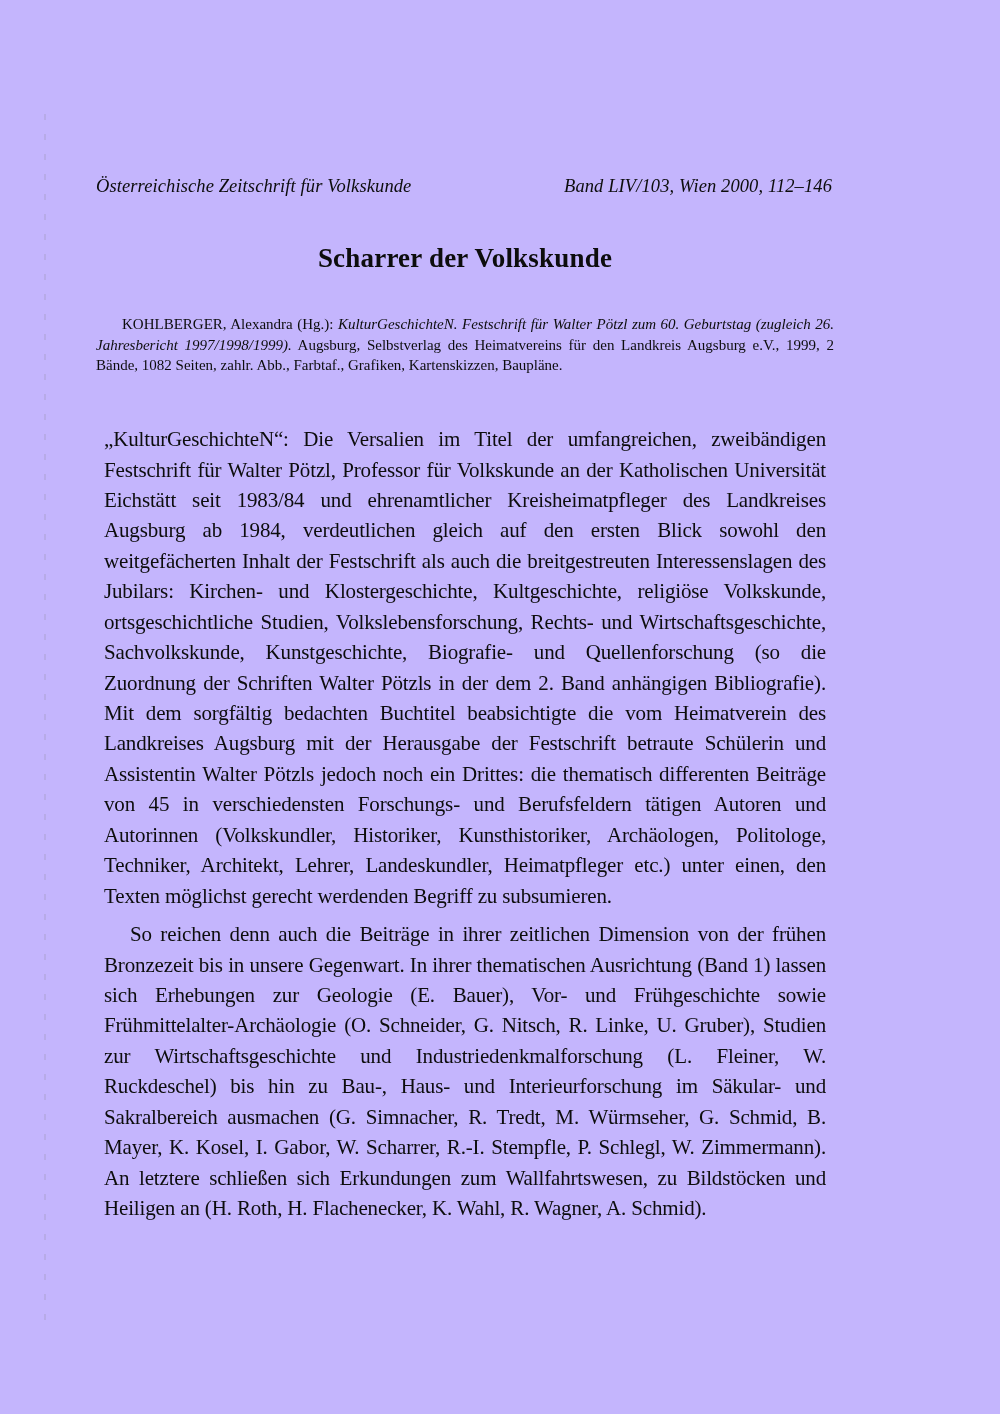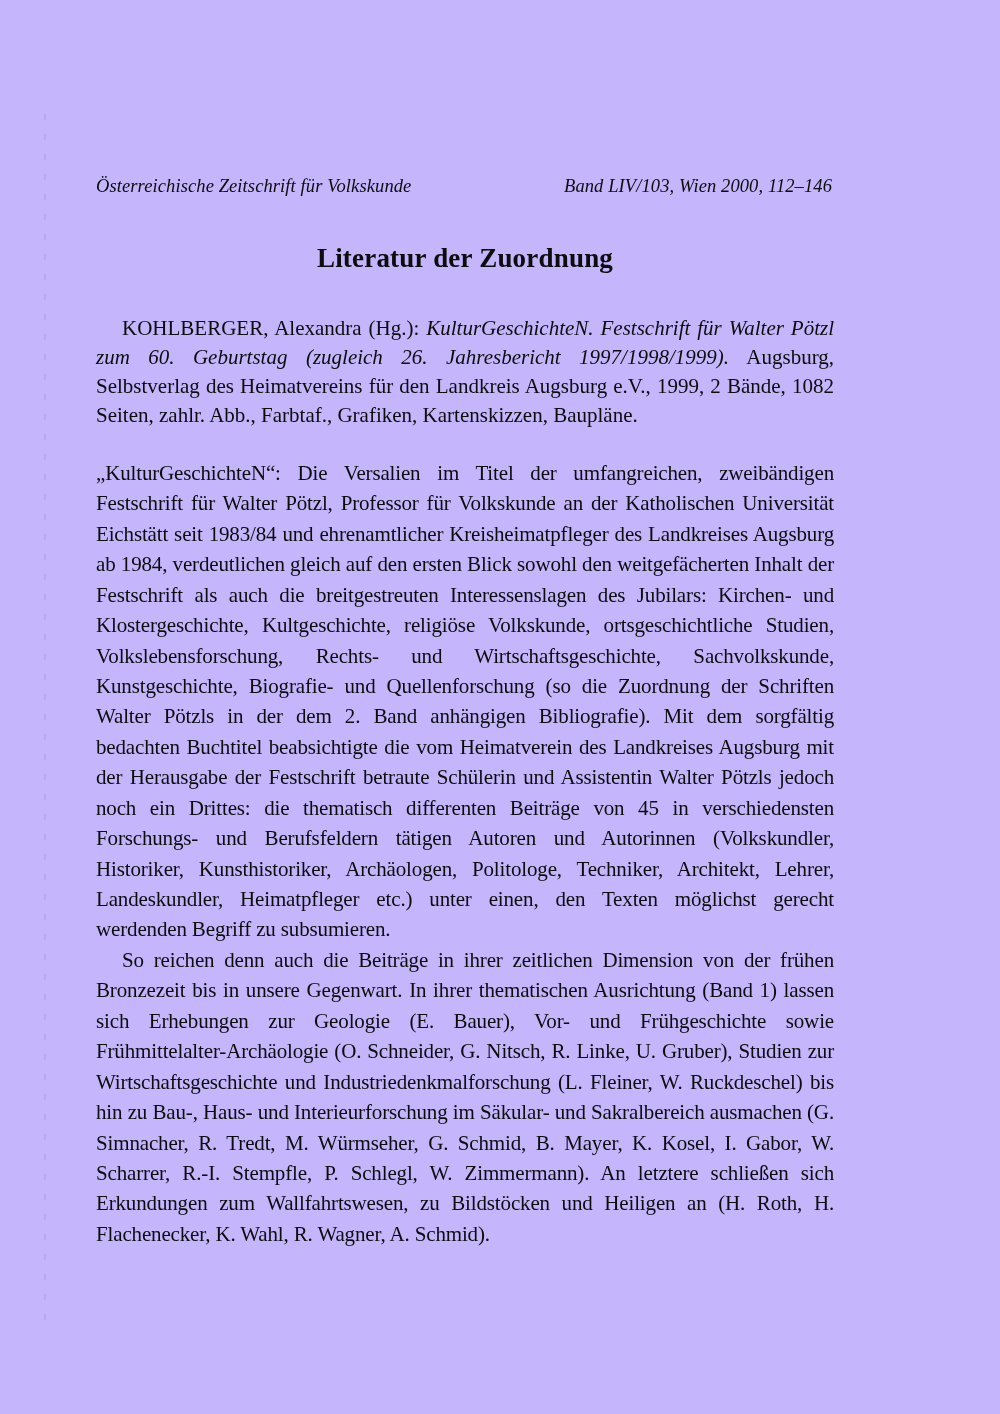--- a/index.html
+++ b/index.html
@@ -63,38 +63,38 @@
   }
   h1.section-title {
     font-family: "Liberation Serif", serif;
     font-weight: bold;
     font-size: 27px;
     text-align: center;
     margin: 0 0 40px 0;
     letter-spacing: 0.2px;
   }
   .ref-block {
-    font-size: 21px;
+    font-size: 15px;
     line-height: 1.38;
     text-align: justify;
     text-justify: inter-word;
-    margin-bottom: 28px;
+    margin-bottom: 48px;
   }
   .ref-block .ital {
     font-style: italic;
   }
   .ref-block .firstline {
     padding-left: 26px;
   }
   .body-par {
     font-size: 21px;
     line-height: 1.45;
     text-align: justify;
     text-justify: inter-word;
-    margin: 0;
+    margin: 8px;
   }
   .body-par + .body-par {
     text-indent: 26px;
   }
   .tight {
     letter-spacing: -0.15px;
   }
 </style>
 </head>
 <body>
@@ -102,21 +102,21 @@
 <div class="page">
   <div class="margin-speckle"></div>
 
   <div class="content">
 
     <div class="running-head">
       <span class="left">Österreichische Zeitschrift für Volkskunde</span>
       <span class="right">Band LIV/103, Wien 2000, 112–146</span>
     </div>
 
-    <h1 class="section-title">Literatur der Zuordnung</h1>
+    <h1 class="section-title">Scharrer der Volkskunde</h1>
 
     <div class="ref-block">
       <span class="firstline">KOHLBERGER, Alexandra (Hg.): </span><span class="ital">KulturGeschichteN. Festschrift für Walter Pötzl zum 60. Geburtstag (zugleich 26. Jahresbericht 1997/1998/1999).</span><span> Augsburg, Selbstverlag des Heimatvereins für den Landkreis Augsburg e.V., 1999, 2 Bände, 1082 Seiten, zahlr. Abb., Farbtaf., Grafiken, Kartenskizzen, Baupläne.</span>
     </div>
 
     <p class="body-par tight">„KulturGeschichteN“: Die Versalien im Titel der umfangreichen, zweibändigen Festschrift für Walter Pötzl, Professor für Volkskunde an der Katholischen Universität Eichstätt seit 1983/84 und ehrenamtlicher Kreisheimatpfleger des Landkreises Augsburg ab 1984, verdeutlichen gleich auf den ersten Blick sowohl den weitgefächerten Inhalt der Festschrift als auch die breitgestreuten Interessenslagen des Jubilars: Kirchen- und Klostergeschichte, Kultgeschichte, religiöse Volkskunde, ortsgeschichtliche Studien, Volkslebensforschung, Rechts- und Wirtschaftsgeschichte, Sachvolkskunde, Kunstgeschichte, Biografie- und Quellenforschung (so die Zuordnung der Schriften Walter Pötzls in der dem 2. Band anhängigen Bibliografie). Mit dem sorgfältig bedachten Buchtitel beabsichtigte die vom Heimatverein des Landkreises Augsburg mit der Herausgabe der Festschrift betraute Schülerin und Assistentin Walter Pötzls jedoch noch ein Drittes: die thematisch differenten Beiträge von 45 in verschiedensten Forschungs- und Berufsfeldern tätigen Autoren und Autorinnen (Volkskundler, Historiker, Kunsthistoriker, Archäologen, Politologe, Techniker, Architekt, Lehrer, Landeskundler, Heimatpfleger etc.) unter einen, den Texten möglichst gerecht werdenden Begriff zu subsumieren.</p>
     <p class="body-par tight">So reichen denn auch die Beiträge in ihrer zeitlichen Dimension von der frühen Bronzezeit bis in unsere Gegenwart. In ihrer thematischen Ausrichtung (Band 1) lassen sich Erhebungen zur Geologie (E. Bauer), Vor- und Frühgeschichte sowie Frühmittelalter-Archäologie (O. Schneider, G. Nitsch, R. Linke, U. Gruber), Studien zur Wirtschaftsgeschichte und Industriedenkmalforschung (L. Fleiner, W. Ruckdeschel) bis hin zu Bau-, Haus- und Interieurforschung im Säkular- und Sakralbereich ausmachen (G. Simnacher, R. Tredt, M. Würmseher, G. Schmid, B. Mayer, K. Kosel, I. Gabor, W. Scharrer, R.-I. Stempfle, P. Schlegl, W. Zimmermann). An letztere schließen sich Erkundungen zum Wallfahrtswesen, zu Bildstöcken und Heiligen an (H. Roth, H. Flachenecker, K. Wahl, R. Wagner, A. Schmid).</p>
 
   </div>
 </div>

